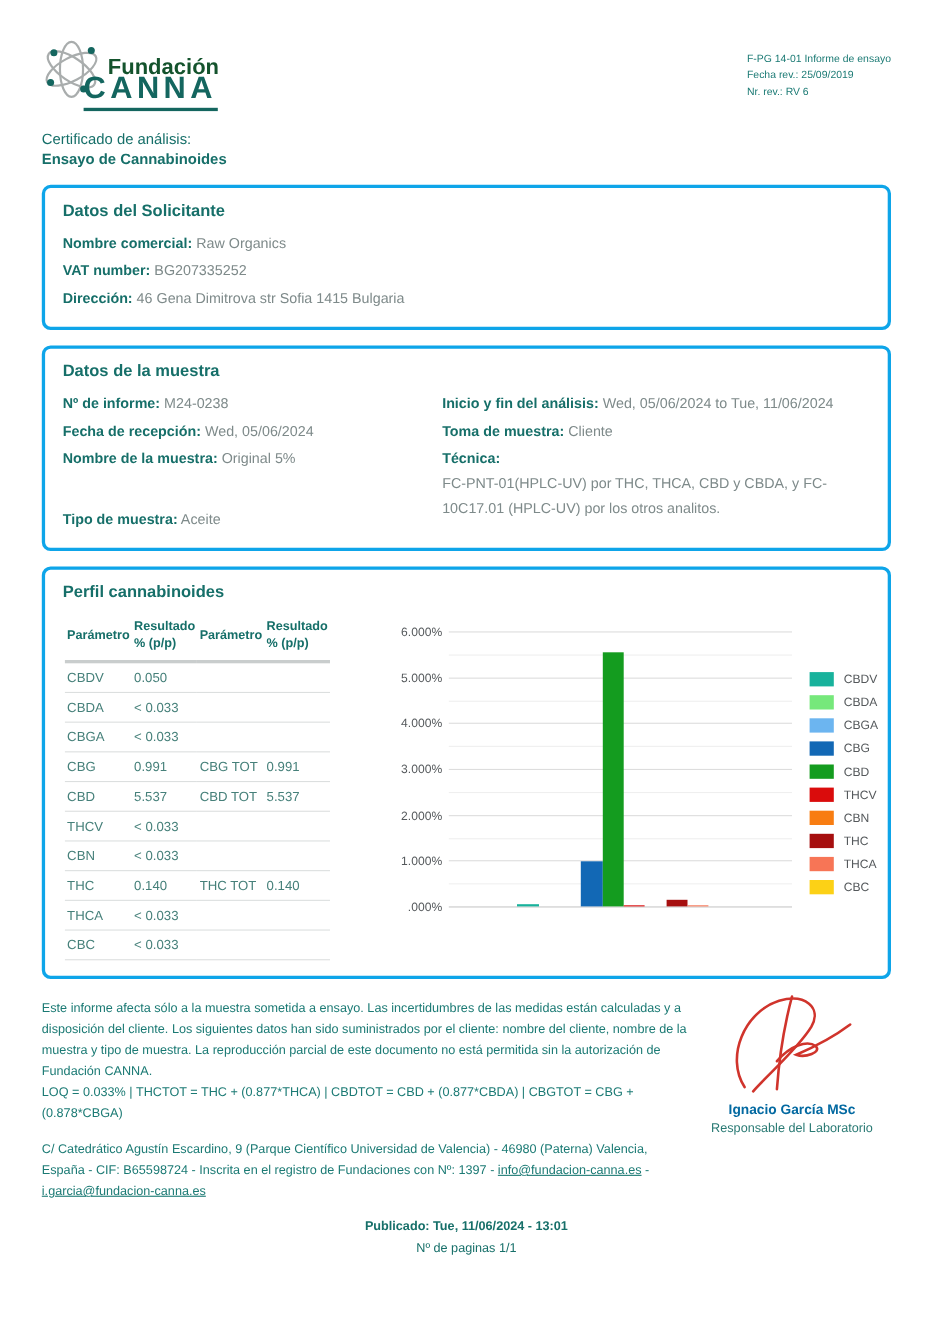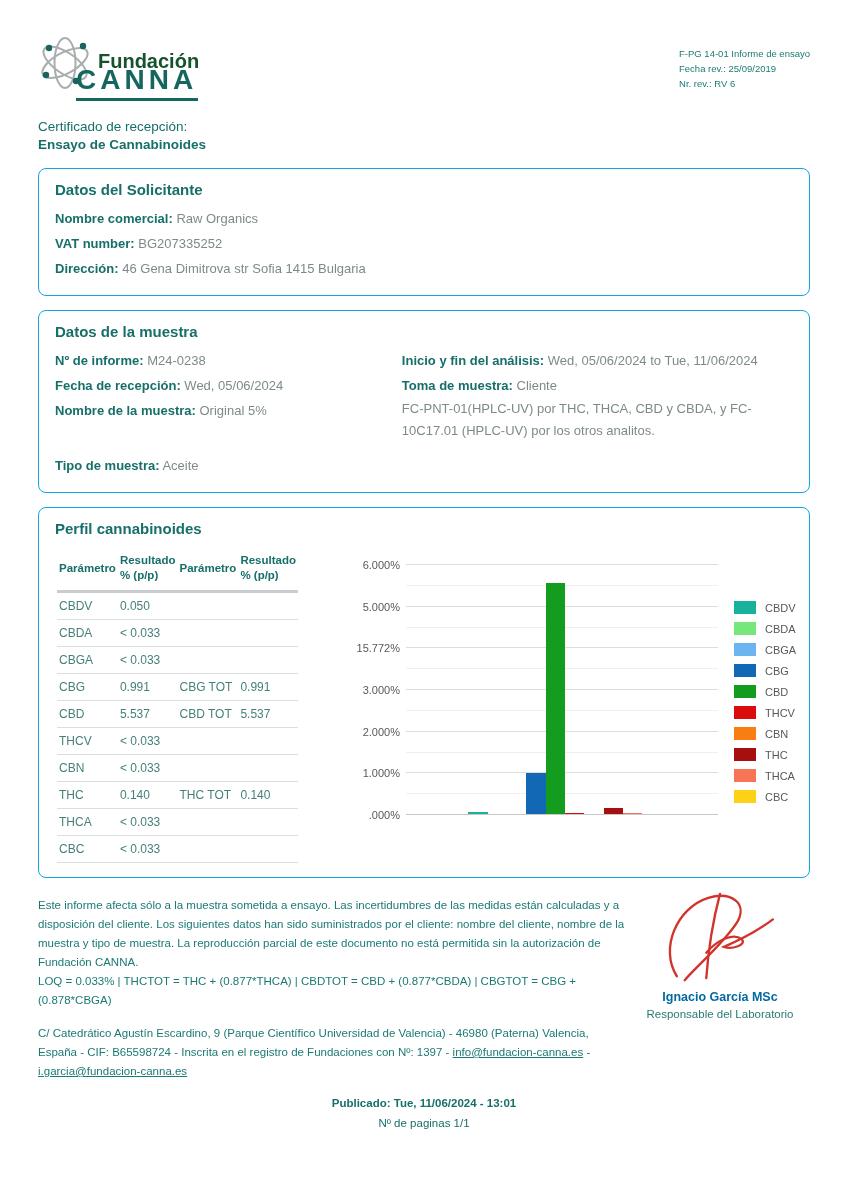--- a/index.html
+++ b/index.html
@@ -14,21 +14,21 @@
   .brand-top { position:absolute; left:60px; top:16px; font-size:20px; font-weight:bold; color:#14532d; }
   .brand-main { position:absolute; left:38px; top:30px; font-size:28px; font-weight:bold;
                 letter-spacing:4px; color:#14665f; }
   .brand-underline { position:absolute; left:38px; top:64px; width:122px; height:3px; background:#14665f; }
   .doc-ref { padding-top:12px; text-align:left; font-size:9.5px; line-height:15px; color:#1b7a74; }
 
   .cert-title { margin:14px 0 0 38px; font-size:13.5px; line-height:18px; color:#166f69; }
   .cert-title .bold { font-weight:bold; }
 
   
-  .box { margin:14px 38px 0 38px; border:1px solid #0ea5e9; border-radius:8px;
+  .box { margin:14px 38px 0 38px; border:3px solid #0ea5e9; border-radius:8px;
          padding:12px 16px 14px 16px; }
   .box-title { font-size:15px; font-weight:bold; color:#166f69; margin-bottom:8px; }
   .field { font-size:13px; line-height:25px; }
   .flabel { font-weight:bold; color:#166f69; }
   .fvalue { color:#7e8a8a; }
   .cols { display:flex; }
   .col-left { width:47%; }
   .col-right { width:53%; }
   .tipo-field { margin-top:30px; }
   .technique-text { font-size:13px; line-height:22px; color:#7e8a8a; max-width:360px; }
@@ -95,21 +95,21 @@
       <div class="brand-underline"></div>
     </div>
     <div class="doc-ref">
       <div>F-PG 14-01 Informe de ensayo</div>
       <div>Fecha rev.: 25/09/2019</div>
       <div>Nr. rev.: RV 6</div>
     </div>
   </div>
 
   <div class="cert-title">
-    <div>Certificado de recepción:</div>
+    <div>Certificado de análisis:</div>
     <div class="bold">Ensayo de Cannabinoides</div>
   </div>
 
   <div class="box">
     <div class="box-title">Datos del Solicitante</div>
     <div class="field">
       <span class="flabel">Nombre comercial:</span>
       <span class="fvalue">Raw Organics</span>
     </div>
     <div class="field">
@@ -144,20 +144,23 @@
         </div>
       </div>
       <div class="col-right">
         <div class="field">
           <span class="flabel">Inicio y fin del análisis:</span>
           <span class="fvalue">Wed, 05/06/2024 to Tue, 11/06/2024</span>
         </div>
         <div class="field">
           <span class="flabel">Toma de muestra:</span>
           <span class="fvalue">Cliente</span>
+        </div>
+        <div class="field">
+          <span class="flabel">Técnica:</span>
         </div>
         <div class="technique-text">FC-PNT-01(HPLC-UV) por THC, THCA, CBD y CBDA, y FC-10C17.01 (HPLC-UV) por los otros analitos.</div>
       </div>
     </div>
   </div>
 
   <div class="box">
     <div class="box-title">Perfil cannabinoides</div>
     <div class="profile-body">
       <table class="results">
@@ -234,21 +237,21 @@
             </tr>
           </tbody>
       </table>
 
       <div class="chart-wrap">
         <div class="chart-ylabels">
             <div class="ytick" style="bottom: 0%;">.000%</div>
             <div class="ytick" style="bottom: 16.6667%;">1.000%</div>
             <div class="ytick" style="bottom: 33.3333%;">2.000%</div>
             <div class="ytick" style="bottom: 50%;">3.000%</div>
-            <div class="ytick" style="bottom: 66.6667%;">15.772%</div>
+            <div class="ytick" style="bottom: 66.6667%;">4.000%</div>
             <div class="ytick" style="bottom: 83.3333%;">5.000%</div>
             <div class="ytick" style="bottom: 100%;">6.000%</div>
           </div>
         <div class="chart-plot">
             <div class="gridline major base" style="bottom: 0%;"></div>
             <div class="gridline" style="bottom: 8.33333%;"></div>
             <div class="gridline major" style="bottom: 16.6667%;"></div>
             <div class="gridline" style="bottom: 25%;"></div>
             <div class="gridline major" style="bottom: 33.3333%;"></div>
             <div class="gridline" style="bottom: 41.6667%;"></div>

